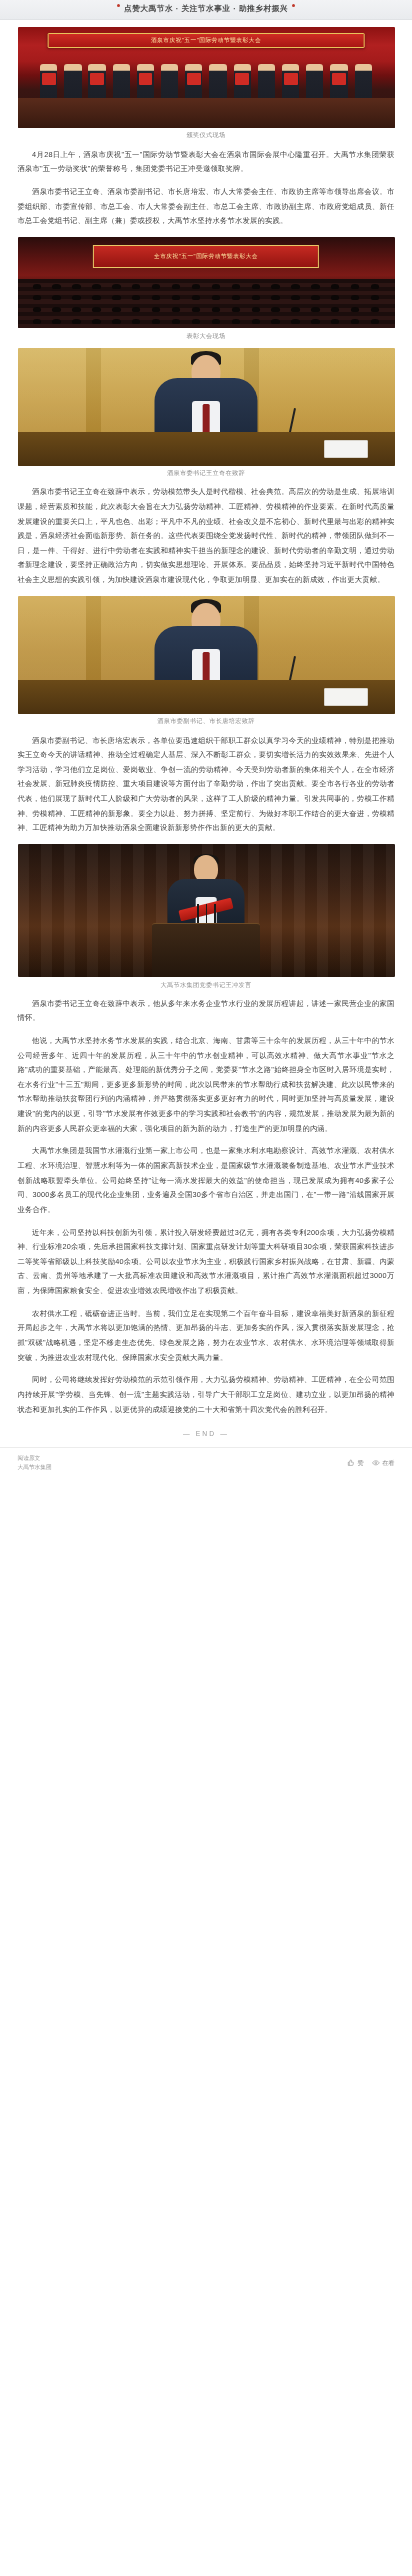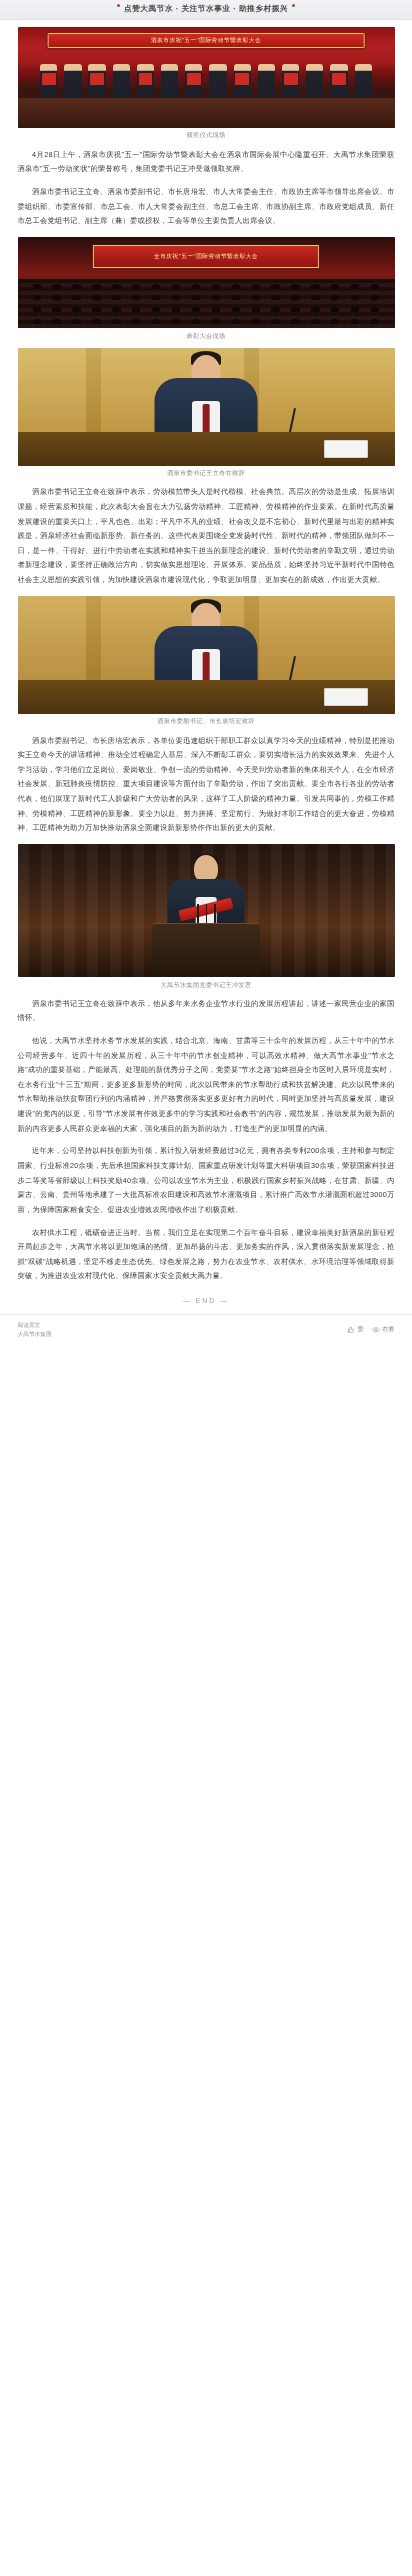--- a/index.html
+++ b/index.html
@@ -313,21 +313,21 @@
             <span class="person"></span>
           <span class="person red"></span>
             <span class="person"></span>
         </div>
         <div class="stage-floor"></div>
       </div>
       <div class="caption">颁奖仪式现场</div>
     </div>
 
     <p class="para first">4月28日上午，酒泉市庆祝"五一"国际劳动节暨表彰大会在酒泉市国际会展中心隆重召开。大禹节水集团荣获酒泉市"五一劳动奖状"的荣誉称号，集团党委书记王冲受邀领取奖牌。</p>
-    <p class="para">酒泉市委书记王立奇、酒泉市委副书记、市长唐培宏、市人大常委会主任、市政协主席等市领导出席会议。市委组织部、市委宣传部、市总工会、市人大常委会副主任、市总工会主席、市政协副主席、市政府党组成员、新任市总工会党组书记、副主席（兼）委或授权，工会等单位主要负责人出席会议。</p>
+    <p class="para">酒泉市委书记王立奇、酒泉市委副书记、市长唐培宏、市人大常委会主任、市政协主席等市领导出席会议。市委组织部、市委宣传部、市总工会、市人大常委会副主任、市总工会主席、市政协副主席、市政府党组成员、新任市总工会党组书记、副主席（兼）委或授权，大禹节水坚持水务节水发展的实践。</p>
 
     <div class="figure">
       <div class="img photo-audit">
         <div class="scr">全市庆祝"五一"国际劳动节暨表彰大会</div>
         <div class="seats"></div>
         <div class="head-row" style="bottom:39px;">
             <span></span>
             <span></span>
             <span></span>
             <span></span>
@@ -457,22 +457,24 @@
             <i style="left:17.5px;"></i>
             <i style="left:26px;"></i>
         </div>
         <div class="podium"></div>
       </div>
       <div class="caption">大禹节水集团党委书记王冲发言</div>
     </div>
 
     <p class="para">酒泉市委书记王立奇在致辞中表示，他从多年来水务企业节水行业的发展历程讲起，讲述一家民营企业的家国情怀。</p>
     <p class="para">他说，大禹节水坚持水务节水发展的实践，结合北京、海南、甘肃等三十余年的发展历程，从三十年中的节水公司经营多年、近四十年的发展历程，从三十年中的节水创业精神，可以高效水精神、做大高节水事业"节水之路"成功的重要基础，产能最高、处理能的新优秀分子之间，党委要"节水之路"始终担身全市区时入居环境是实时，在水务行业"十三五"期间，更多更多新形势的时间，此次以民带来的节水帮助行成和扶贫解决建、此次以民带来的节水帮助推动扶贫帮团行列的内涵精神，并严格贯彻落实更多更好有力的时代，同时更加坚持与高质量发展，建设建设"的党内的以更，引导"节水发展有作效更多中的学习实践和社会教书"的内容，规范发展，推动发展为最为新的新的内容更多人民群众更幸福的大家，强化项目的新为新的动力，打造生产的更加明显的内涵。</p>
-    <p class="para">近年来，公司坚持以科技创新为引领，累计投入研发经费超过3亿元，拥有各类专利200余项，主持和参与制定国家、行业标准20余项，先后承担国家科技支撑计划、国家重点研发计划等重大科研项目30余项，荣获国家科技进步二等奖等省部级以上科技奖励40余项。公司以农业节水为主业，积极践行国家乡村振兴战略，在甘肃、新疆、内蒙古、云南、贵州等地承建了一大批高标准农田建设和高效节水灌溉项目，累计推广高效节水灌溉面积超过3000万亩，为保障国家粮食安全、促进农业增效农民增收作出了积极贡献。</p>
+    <p class="para">大禹节水集团是我国节水灌溉行业第一家上市公司，也是一家集水利水电勘察设计、高效节水灌溉、农村供水工程、水环境治理、智慧水利等为一体的国家高新技术企业，是国家级节水灌溉装备制造基地、农业节水产业技术创新战略联盟牵头单位。公司始终坚持"让每一滴水发挥最大的效益"的使命担当，现已发展成为拥有40多家子公司、3000多名员工的现代化企业集团，业务遍及全国30多个省市自治区，并走出国门，在"一带一路"沿线国家开展业务合作。</p>
+    <p class="para">近年来，公司坚持以科技创新为引领，累计投入研发经费超过3亿元，拥有各类专利200余项，大力弘扬劳模精神、行业标准20余项，先后承担国家科技支撑计划、国家重点研发计划等重大科研项目30余项，荣获国家科技进步二等奖等省部级以上科技奖励40余项。公司以农业节水为主业，积极践行国家乡村振兴战略，在甘肃、新疆、内蒙古、云南、贵州等地承建了一大批高标准农田建设和高效节水灌溉项目，累计推广高效节水灌溉面积超过3000万亩，为保障国家粮食安全、促进农业增效农民增收作出了积极贡献。</p>
     <p class="para">农村供水工程，砥砺奋进正当时。当前，我们立足在实现第二个百年奋斗目标，建设幸福美好新酒泉的新征程开局起步之年，大禹节水将以更加饱满的热情、更加昂扬的斗志、更加务实的作风，深入贯彻落实新发展理念，抢抓"双碳"战略机遇，坚定不移走生态优先、绿色发展之路，努力在农业节水、农村供水、水环境治理等领域取得新突破，为推进农业农村现代化、保障国家水安全贡献大禹力量。</p>
+    <p class="para">同时，公司将继续发挥好劳动模范的示范引领作用，大力弘扬劳模精神、劳动精神、工匠精神，在全公司范围内持续开展"学劳模、当先锋、创一流"主题实践活动，引导广大干部职工立足岗位、建功立业，以更加昂扬的精神状态和更加扎实的工作作风，以更优异的成绩迎接党的二十大和省第十四次党代会的胜利召开。</p>
 
     <div class="end-mark">— END —</div>
   </div>
 
   <div class="footer">
     <div class="footer-left">
       <div>阅读原文</div>
       <div>大禹节水集团</div>
     </div>
     <div class="footer-right">

